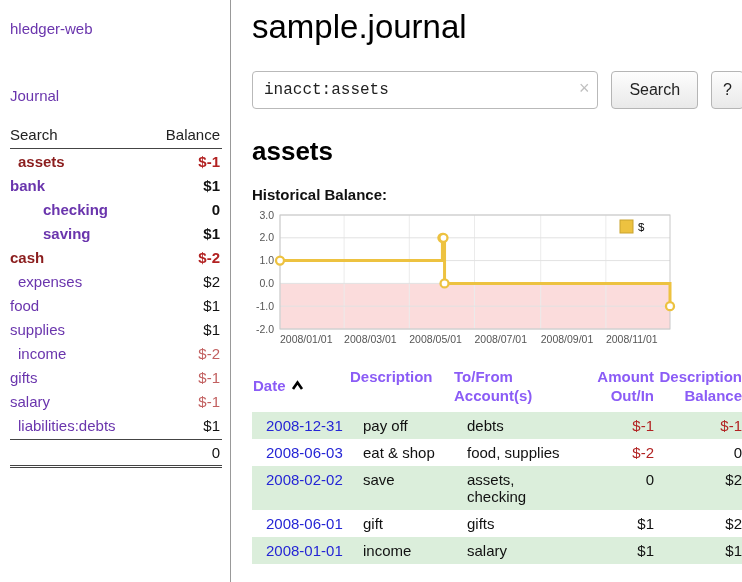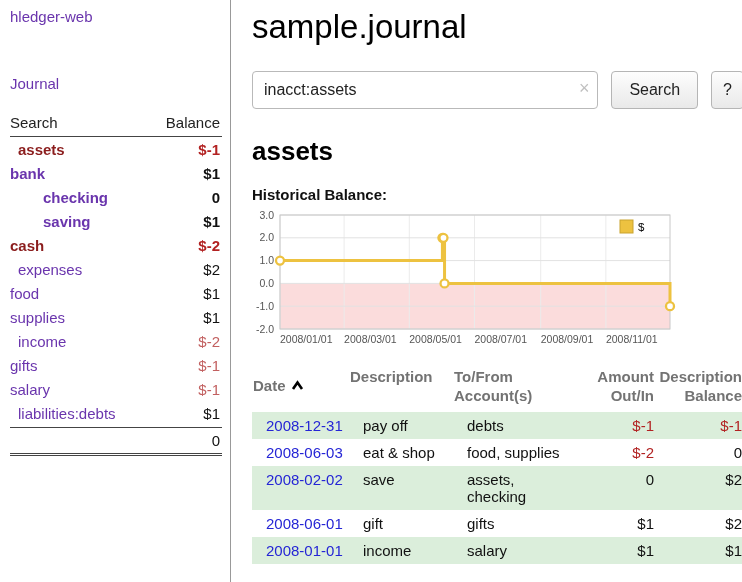--- a/index.html
+++ b/index.html
@@ -3,21 +3,21 @@
 <meta charset="utf-8">
 <style>
   html,body{margin:0;padding:0;}
   body{
     width:742px;height:582px;position:relative;overflow:hidden;background:#fff;
     font-family:"Liberation Sans", sans-serif;color:#111;
   }
   
   .sidebar{
     position:absolute;left:0;top:0;width:231px;height:582px;
-    border-right:1px solid #999;box-sizing:border-box;padding:8px 8px 0 10px;
+    border-right:1px solid #999;box-sizing:border-box;padding:20px 8px 0 10px;
   }
   a{text-decoration:none;}
   .purple{color:#6a35ad;}
   .app-title{font-size:15px;display:inline-block;}
   .journal-link{display:block;margin-top:49px;font-size:15px;}
   .acct-table{margin-top:22px;font-size:15px;}
   .acct-head{display:flex;justify-content:space-between;padding:0 2px 5px 0;
     border-bottom:1px solid #444;color:#222;}
   .acct-row{display:flex;justify-content:space-between;align-items:baseline;padding:4px 2px 3px 0;}
   .acct-name{color:#6a35ad;}
@@ -31,37 +31,37 @@
   .bal.negsoft{color:#c26060;}
   .total-row{border-top:1px solid #444;border-bottom:3px double #444;
     text-align:right;padding:4px 2px 4px 0;margin-top:2px;}
   
   .main{position:absolute;left:252px;top:0;width:492px;}
   .page-title{font-size:33px;font-weight:400;margin:8px 0 0 0;color:#000;}
   .search-row{display:flex;align-items:center;margin-top:25px;gap:13px;}
   .search-box{position:relative;width:358px;height:38px;box-sizing:border-box;}
   .search-box input{
     width:100%;height:100%;box-sizing:border-box;border:1px solid #b9b9b9;border-radius:4px;
-    font-size:16px;padding:0 30px 0 11px;font-family:Liberation Sans, sans-serif;color:#222;outline:none;
+    font-size:16px;padding:0 30px 0 11px;font-family:Liberation Mono, monospace;color:#222;outline:none;
   }
   .clear-x{position:absolute;right:9px;top:7px;font-size:18px;color:#c0c0c0;cursor:pointer;}
   .btn{
     height:38px;box-sizing:border-box;border:1px solid #b5b5b5;border-radius:4px;
     background:linear-gradient(#fdfdfd,#e9e9e9);font-size:16px;color:#222;
     font-family:"Liberation Sans",sans-serif;padding:4px 17px;cursor:pointer;
   }
   .btn.help{padding:0 11px;}
   .acct-heading{font-size:26px;font-weight:bold;margin:27px 0 0 0;color:#000;}
   .chart-label{font-size:15px;font-weight:bold;margin-top:19px;}
   .chart-wrap{margin-top:5px;margin-left:-6px;}
   
   .reg{margin-top:14px;font-size:15px;width:490px;}
   .rrow{display:grid;grid-template-columns:97px 104px 125px 76px 88px;}
   .rrow.green{background:#dbeedb;}
-  .rhead{font-weight:bold;color:#737373;line-height:1.25;margin-bottom:4px;}
+  .rhead{font-weight:bold;color:#8b5cf6;line-height:1.25;margin-bottom:4px;}
   .cell{padding:5px 0 5px 14px;}
   .rhead .cell{padding:0 0 2px 1px;}
   .num{text-align:right;}
   .date-link{color:#2525d5;}
   .red{color:#b22222;}
   .wrapcell{width:78px;}
   .date-head{display:flex;align-items:center;gap:5px;cursor:pointer;}
 </style>
 </head>
 <body>

